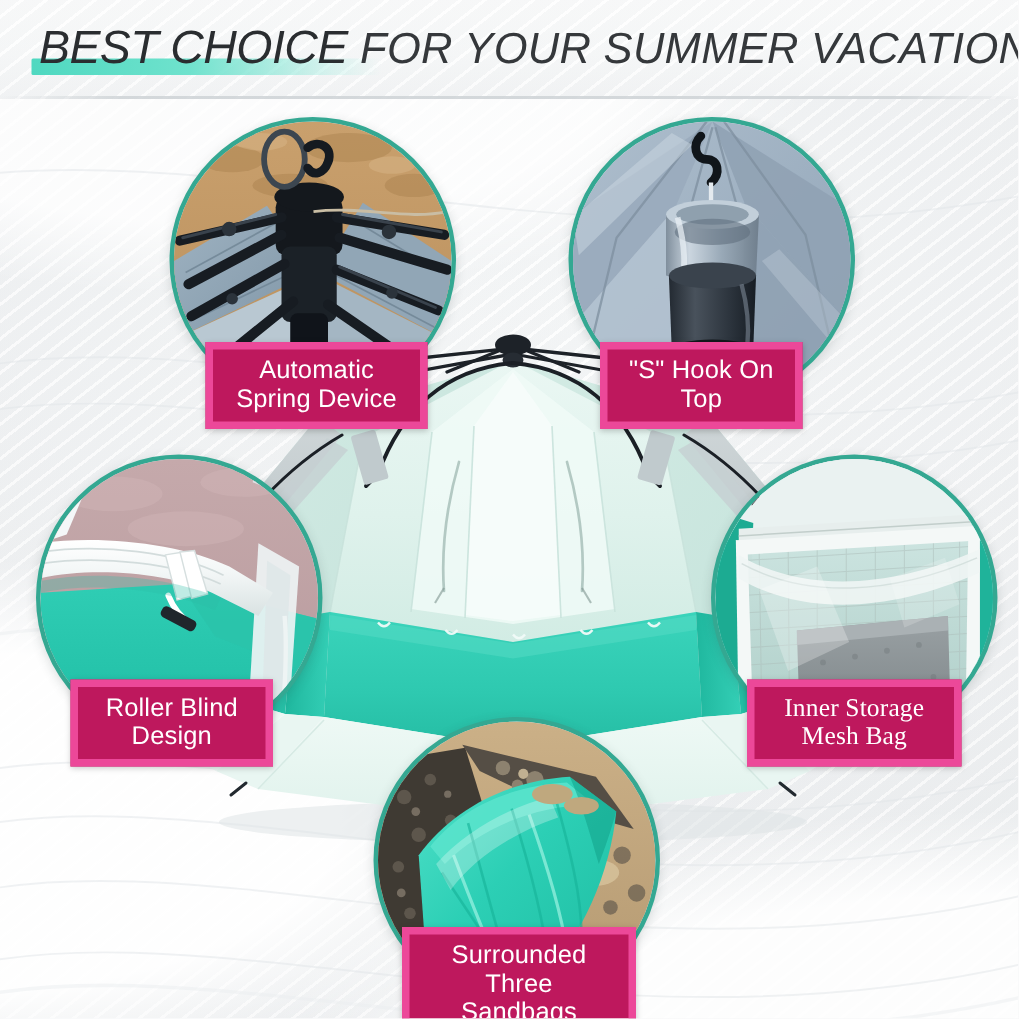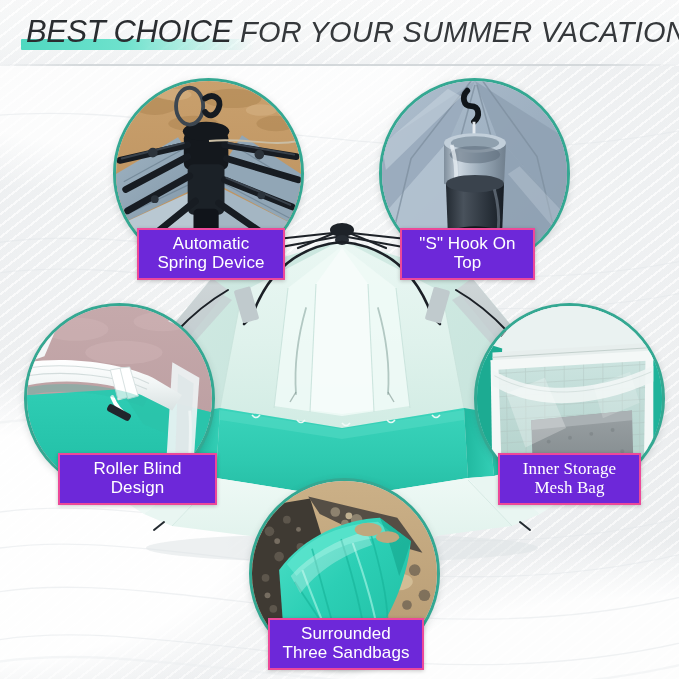--- a/index.html
+++ b/index.html
@@ -113,22 +113,22 @@
     overflow: hidden;
     border: 3px solid #34a892;
     box-shadow: 0 2px 7px rgba(40,60,60,0.17);
     background: #dfe3e6;
   }
   .circle .inner { position: absolute; inset: 0; }
 
   
   .label {
     position: absolute;
-    background: #6d28d9;
-    border: 2px solid #ec4899;
+    background: #be185d;
+    border: 5px solid #ec4899;
     color: #ffffff;
     text-align: center;
     padding: 4px 11px 6px;
     font-size: 17px;
     line-height: 19px;
     font-weight: 400;
     letter-spacing: .1px;
     white-space: pre-line;
     box-shadow: 0 1px 4px rgba(0,0,0,.22);
   }
@@ -475,21 +475,21 @@
       </g>
       <path d="M88,94 C92,104 98,110 104,114" stroke="#ffffff" stroke-width="4" fill="none" stroke-linecap="round"></path>
 
       <rect x="82" y="106" width="26" height="8" rx="3" fill="#20262c" transform="rotate(28 95 110)"></rect>
 
       <path d="M0,84 C40,76 92,82 124,96 L120,104 C88,90 38,84 0,92 Z" fill="#2bbda6" opacity=".3"></path>
 
       <path d="M168,108 C170,130 168,160 166,188" stroke="#eef4f4" stroke-width="3" fill="none"></path>
     </svg>
   </div>
-  <div class="label" style="left:47px; top:453px; width:159px;margin-left:11px;">Roller Blind
+  <div class="label" style="left:47px; top:453px; width:135px;">Roller Blind
 Design</div>
 
   <div class="circle" style="left:474px; top:303px; width:191px; height:191px;">
     <svg class="inner" viewBox="0 0 191 191">
       <defs>
         <linearGradient id="wallD" x1="0" y1="0" x2="0" y2="1">
           <stop offset="0%" stop-color="#e9f1f0"></stop>
           <stop offset="38%" stop-color="#2ec3a9"></stop>
           <stop offset="100%" stop-color="#25a98f"></stop>
         </linearGradient>

